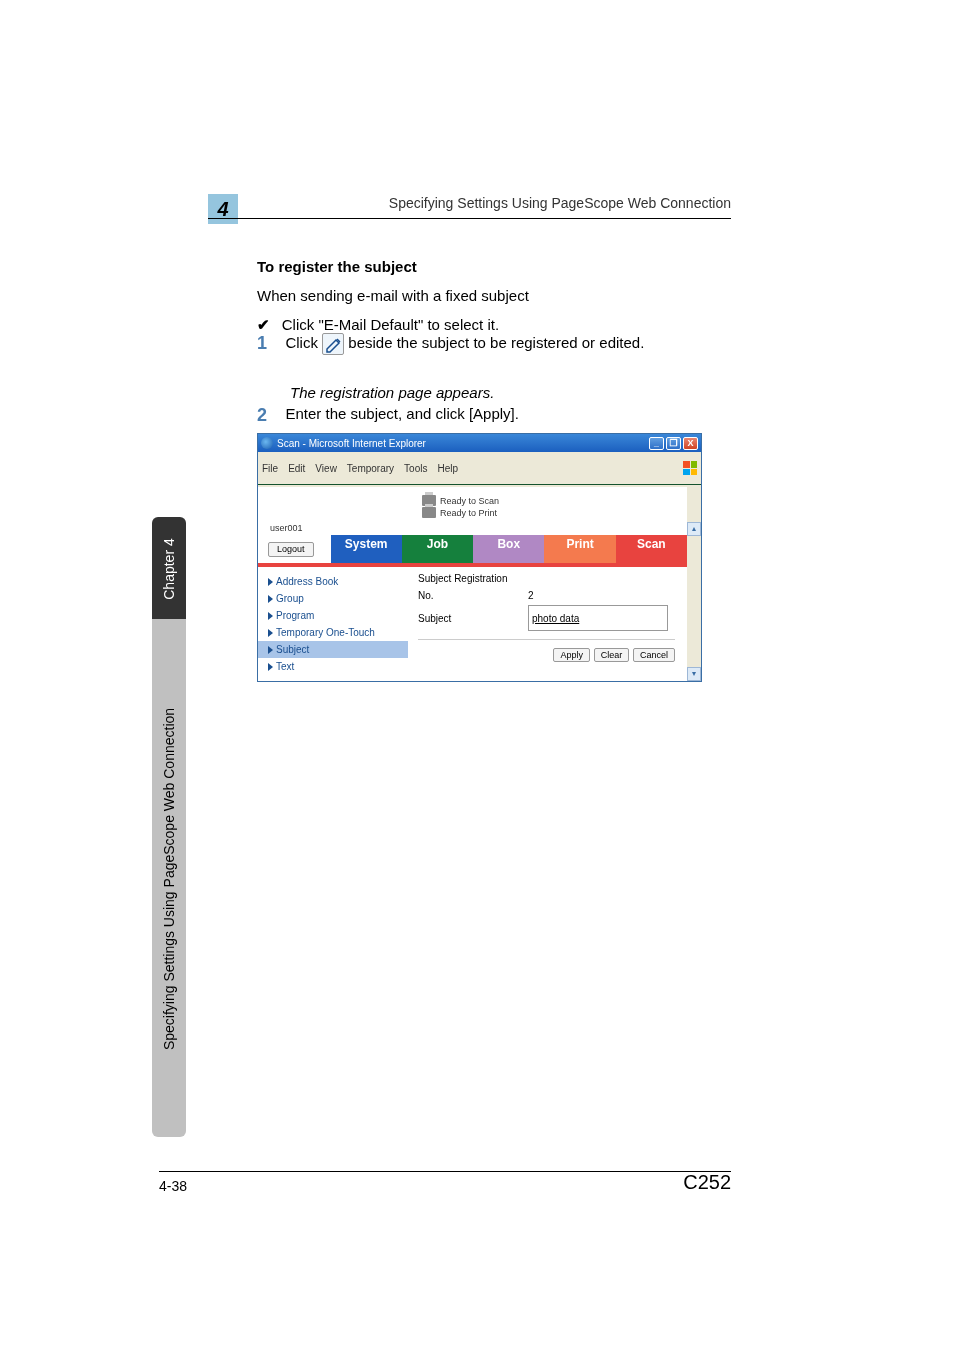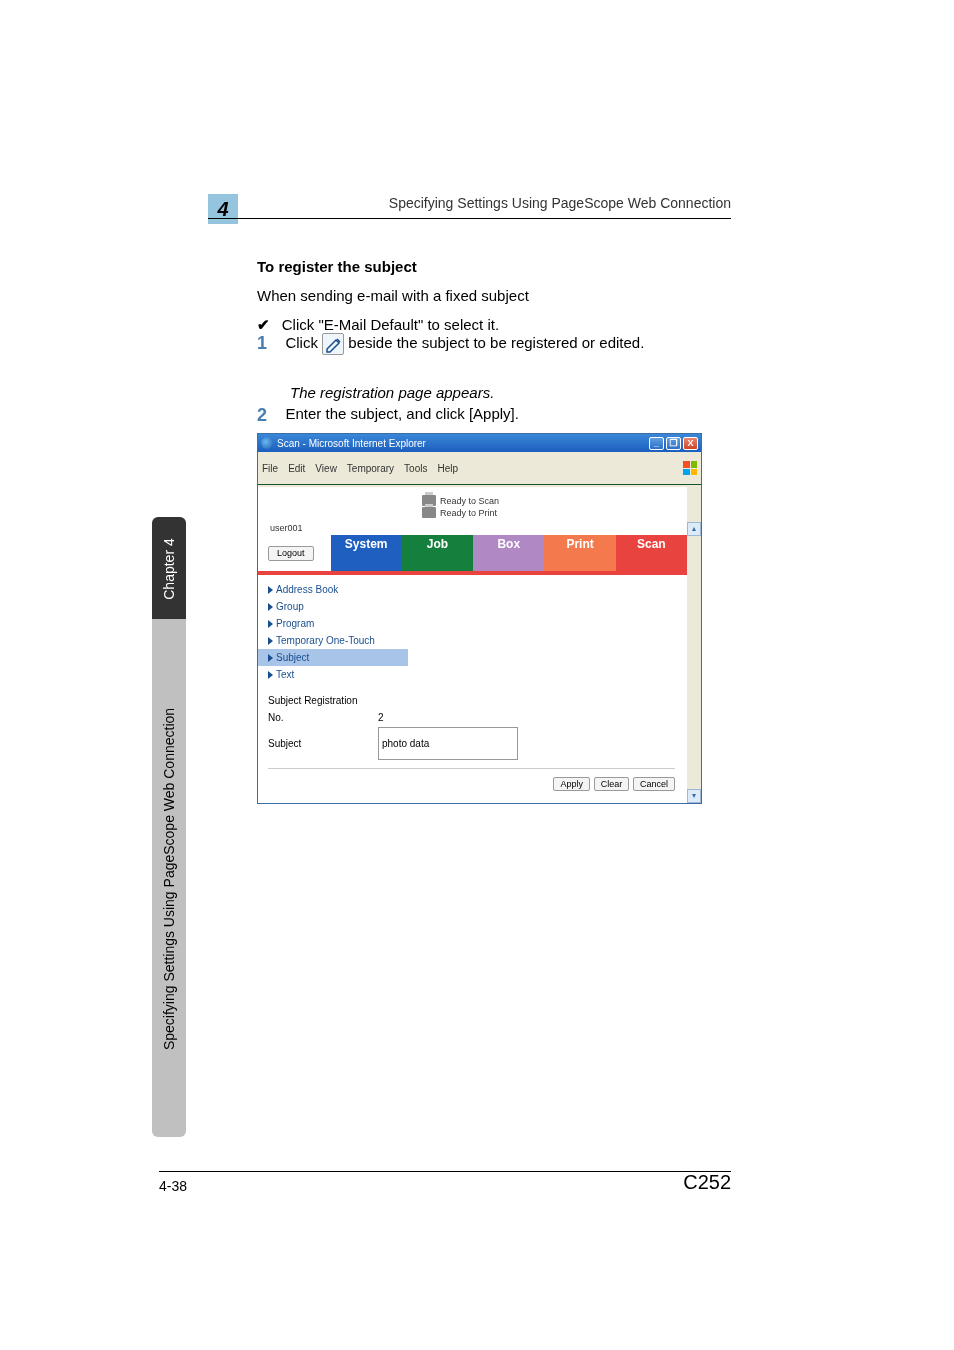--- a/index.html
+++ b/index.html
@@ -240,21 +240,21 @@
     }
     .user-label {
       position: absolute;
       left: 12px;
       bottom: 2px;
       font-size: 9px;
       color: #333;
     }
     .tab-row {
       display: flex;
-      height: 36px;
+      height: 28px;
       align-items: stretch;
       padding: 0 0 0 10px;
       gap: 0;
     }
     .logout-btn {
       background: #f4f4f4;
       border: 1px solid #999;
       border-radius: 2px;
       font-size: 9px;
       padding: 1px 8px;
@@ -269,21 +269,21 @@
       color: #fff;
       line-height: 18px;
       font-weight: bold;
     }
     .tab-system { background: #1f5fbf; }
     .tab-job { background: #15803d; }
     .tab-box { background: #b088c4; }
     .tab-print { background: #f47a4e; }
     .tab-scan { background: #e8433f; }
     .red-line { height: 4px; background: #e8433f; margin: 0; }
-    .content-row { display: flex; flex-direction: column; }
+    .content-row { display: flex; }
     .side-nav {
       width: 150px;
       padding: 6px 0;
     }
     .side-nav-item {
       padding: 3px 10px;
       font-size: 10px;
       color: #1a4f8f;
       display: flex;
       align-items: center;
@@ -303,24 +303,25 @@
     .main-panel {
       flex: 1;
       padding: 6px 12px 12px 10px;
       font-size: 10px;
     }
     .panel-title { font-weight: normal; margin-bottom: 6px; }
     .form-row { display: flex; margin-bottom: 4px; align-items: center; }
     .form-label { width: 110px; }
     .form-input {
       border: 1px solid #999;
-      height: 33px;
+      height: 26px;
       width: 140px;
       font-size: 10px;
       padding: 0 3px;
+      text-decoration: underline;
     }
     .panel-divider { height: 1px; background: #ccc; margin: 8px 0; }
     .btn-row { text-align: right; }
     .panel-btn {
       background: #f4f4f4;
       border: 1px solid #999;
       border-radius: 2px;
       font-size: 9px;
       padding: 1px 6px;
       margin-left: 1px;

